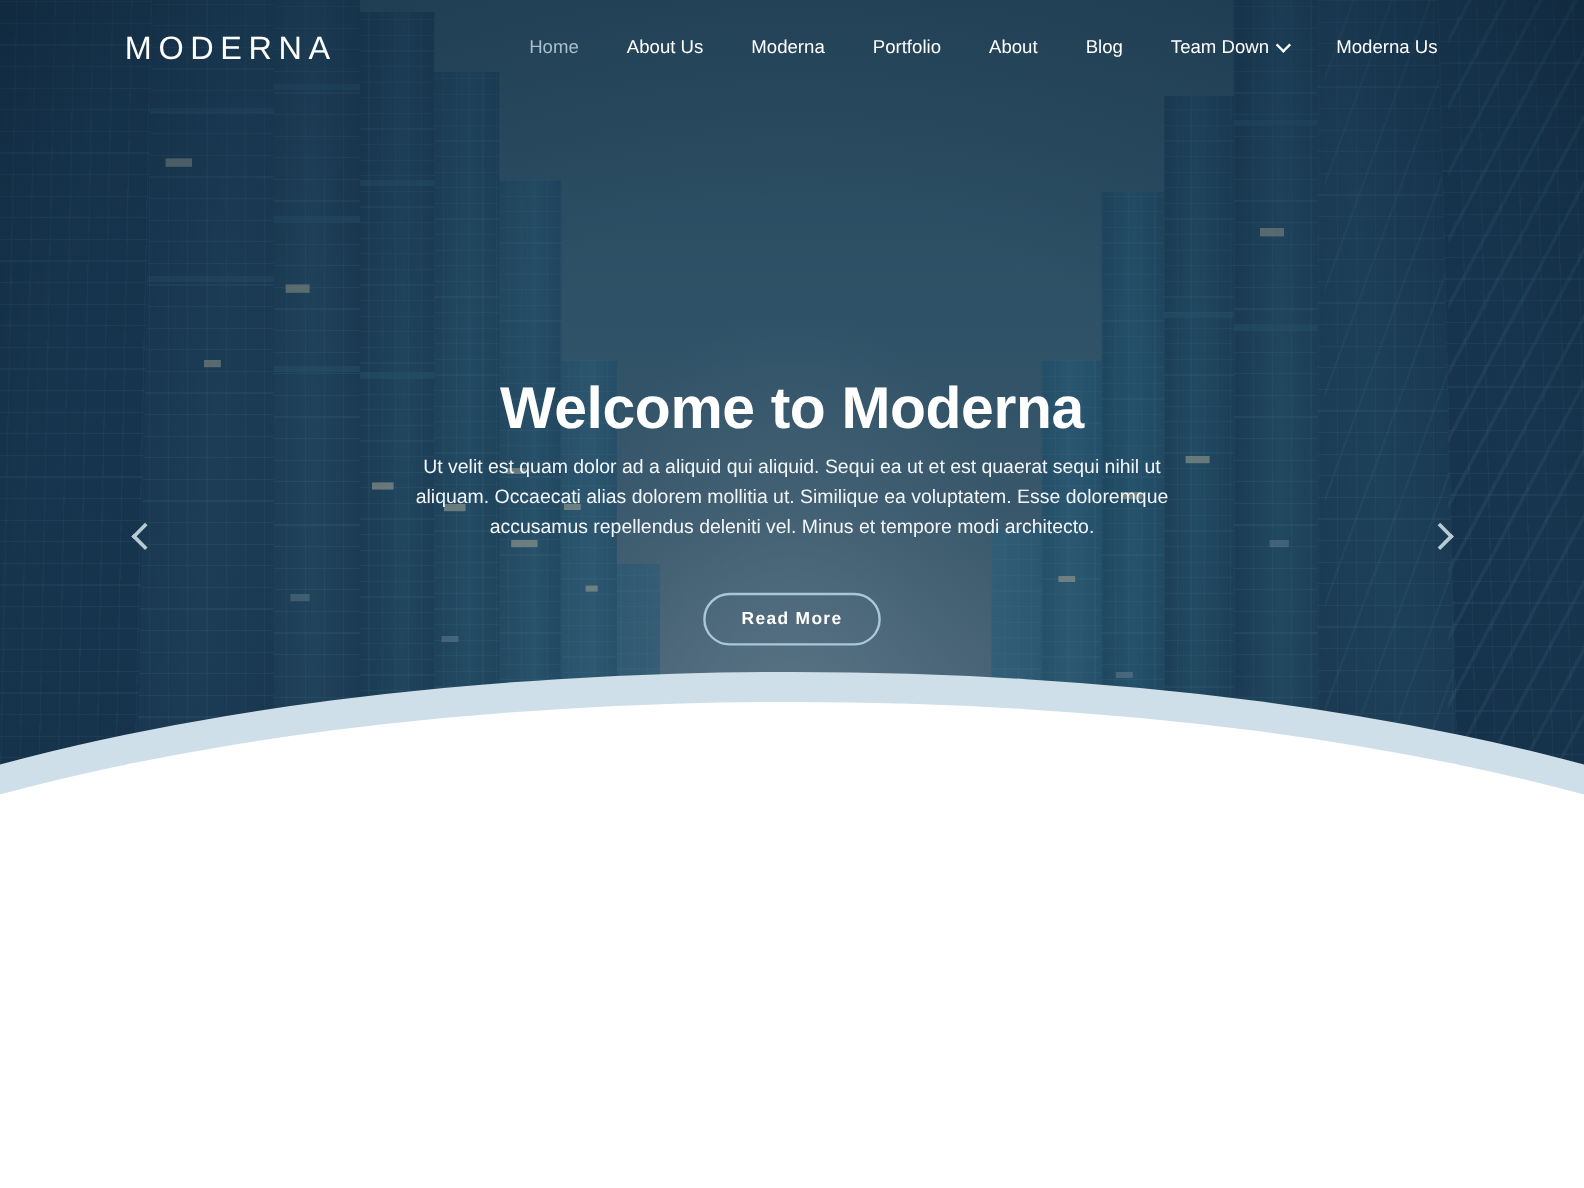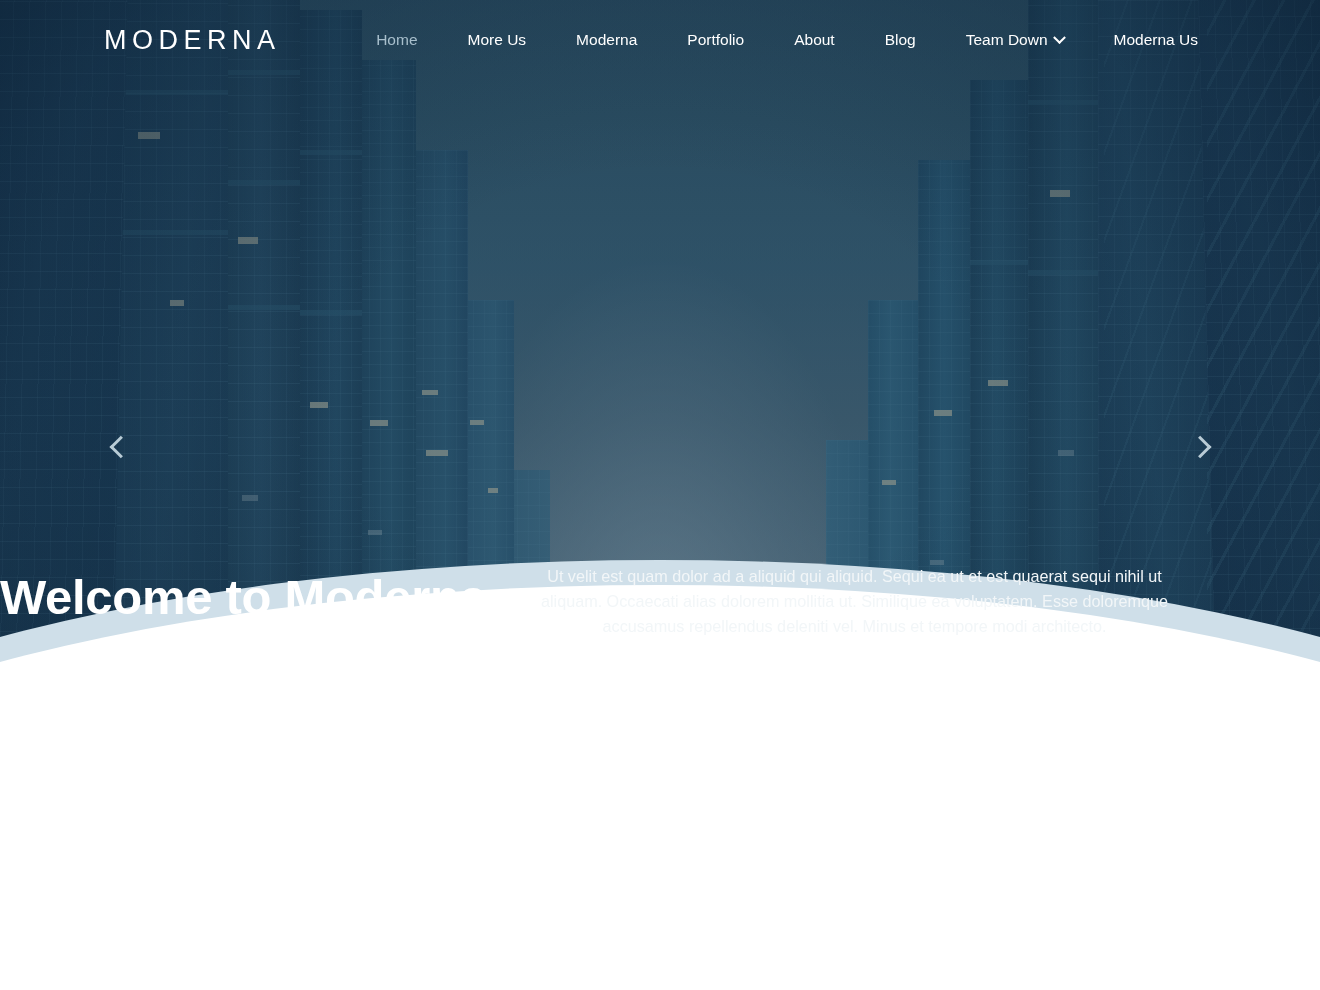--- a/index.html
+++ b/index.html
@@ -159,39 +159,38 @@
   
   #header {
     position:absolute; top:0; left:0; width:1320px; height:80px;
     display:flex; align-items:center; z-index:40;
   }
   #logo {
     margin-left:104px;
     color:#ffffff; font-size:27px; font-weight:400;
     letter-spacing:5.5px;
   }
-  #nav { margin-left:auto; margin-right:104px; display:flex; align-items:center; gap:14px; }
+  #nav { margin-left:auto; margin-right:104px; display:flex; align-items:center; gap:4px; }
   .nav-item {
     color:#ffffff; font-size:15.5px; font-weight:400;
     padding:0 18px; cursor:pointer; white-space:nowrap;
     display:flex; align-items:center; gap:7px;
   }
   .nav-item.active { color:#a8bfcc; }
   .chev-down {
     display:inline-block; width:9px; height:9px;
     border-right:2px solid #fff; border-bottom:2px solid #fff;
     transform: rotate(45deg) translate(-2px,-2px);
   }
 
   
   #hero-content {
     position:absolute; z-index:30; left:0; top:0; width:1320px; height:880px;
-    display:flex; align-items:center;
+    display:flex; flex-direction:column; align-items:center;
     padding-top:315px;
-    gap:36px;
   }
   #hero-title {
     color:#ffffff; font-size:49px; font-weight:bold; letter-spacing:-0.3px;
     text-align:center; line-height:1.1;
   }
   #hero-text {
     margin-top:8px;
     width:664px; text-align:center;
     color:#f2f6f8; font-size:16.2px; line-height:25px;
   }
@@ -334,21 +333,21 @@
       <div class="vignette"></div>
     </div>
 
     <div id="header">
       <div id="logo">MODERNA</div>
       <nav id="nav">
         <a class="nav-item active">
             <span>Home</span>
           </a>
         <a class="nav-item">
-            <span>More Us</span>
+            <span>About Us</span>
           </a>
         <a class="nav-item">
             <span>Moderna</span>
           </a>
         <a class="nav-item">
             <span>Portfolio</span>
           </a>
         <a class="nav-item">
             <span>About</span>
           </a>
@@ -361,20 +360,21 @@
         </a>
         <a class="nav-item">
             <span>Moderna Us</span>
           </a>
       </nav>
     </div>
 
     <div id="hero-content">
       <h1 id="hero-title">Welcome to Moderna</h1>
       <p id="hero-text">Ut velit est quam dolor ad a aliquid qui aliquid. Sequi ea ut et est quaerat sequi nihil ut aliquam. Occaecati alias dolorem mollitia ut. Similique ea voluptatem. Esse doloremque accusamus repellendus deleniti vel. Minus et tempore modi architecto.</p>
+      <button id="read-more">Read More</button>
     </div>
 
     <div class="arrow left">
       <i class="chev l"></i>
     </div>
     <div class="arrow right">
       <i class="chev r"></i>
     </div>
 
     <div class="curve-band"></div>

